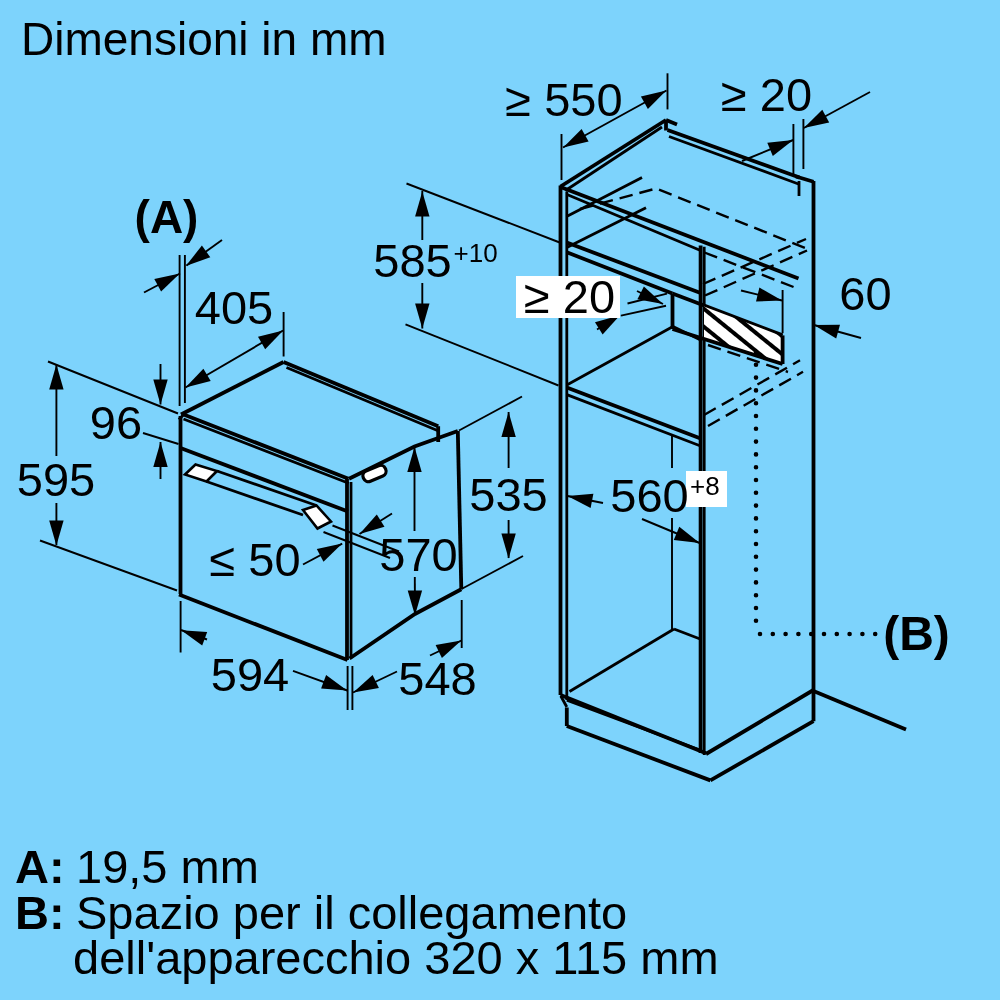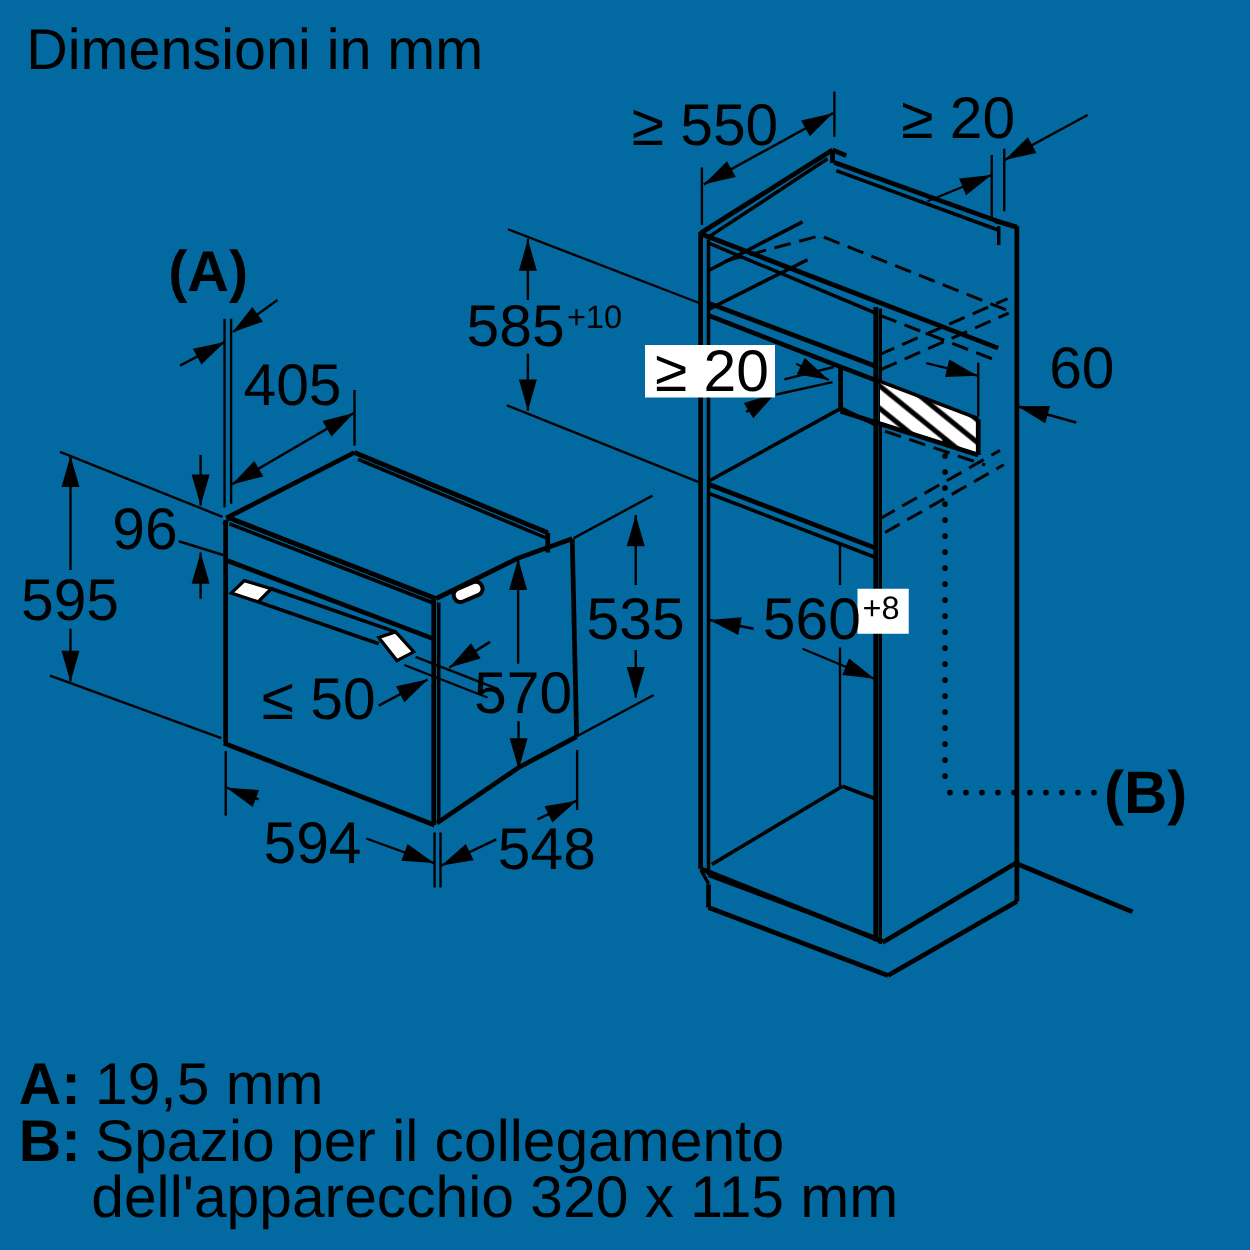--- a/index.html
+++ b/index.html
@@ -1,15 +1,15 @@
 <!DOCTYPE html>
 <html><head><meta charset="utf-8">
 <style>
   html,body{margin:0;padding:0;background:#ffffff;}
-  .wrap{width:1000px;height:1000px;position:relative;background:#0369a1;}
+  .wrap{width:1000px;height:1000px;position:relative;background:#7dd3fc;}
   svg{display:block;}
   line,polyline{stroke:#000;fill:none;}
   .k4{stroke-width:3.8;}
   .k3{stroke-width:2.8;}
   .k2{stroke-width:1.9;}
   .dsh{stroke-width:2.4;stroke-dasharray:13.5 7;}
   .dot{stroke-width:4.6;stroke-dasharray:0 12.8;stroke-linecap:round;}
   polygon{fill:#000;stroke:none;}
   polygon.blk{fill:#fff;stroke:#000;stroke-width:2.6;}
   polygon.hat{fill:url(#hp);stroke:none;}

